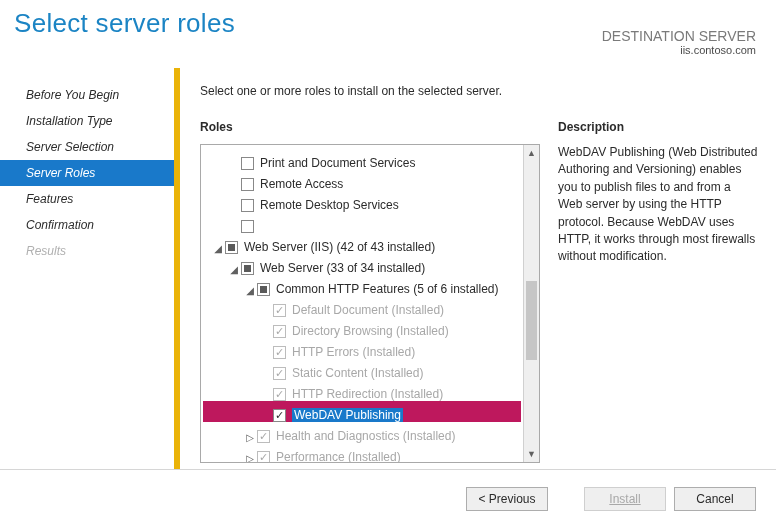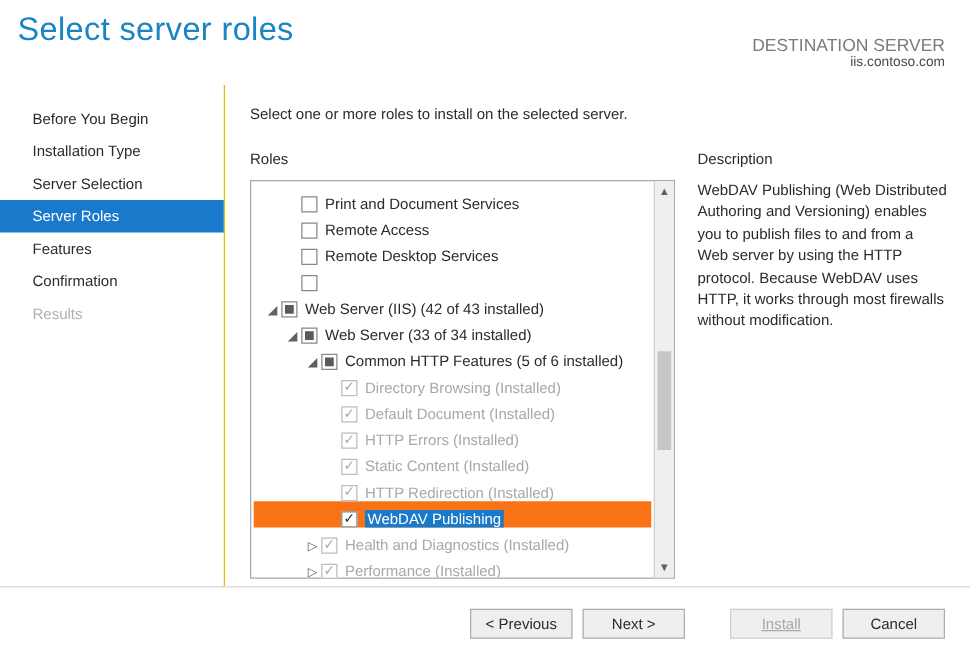--- a/index.html
+++ b/index.html
@@ -10,52 +10,52 @@
 .hdr { position: relative; height: 68px; padding: 8px 20px 0 14px; }
 .hdr-title { font-size: 26px; font-weight: 300; color: #1b84c4; letter-spacing: .3px; }
 .hdr-dest { position: absolute; right: 20px; top: 28px; text-align: right; font-size: 11px; color: #7a7a7a; }
 .hdr-dest .srv { display:block; font-size:14px; color:#7a7a7a; }
 .hdr-dest .host { display:block; font-size:11px; color:#4a4a4a; }
 
 
 .body { position: absolute; top: 68px; bottom: 58px; left: 0; right: 0; display: flex; }
 
 
-.sidebar { width: 180px; border-right: 1px solid #eab308; padding-top: 14px; }
+.sidebar { width: 180px; border-right: 6px solid #eab308; padding-top: 14px; font-style: italic; }
 .nav-item { height: 26px; line-height: 26px; padding-left: 26px; font-size: 12px; color: #2b2b2b; cursor: pointer; white-space: nowrap;}
 .nav-item.sel { background: #1979ca; color: #fff; }
 .nav-item.disabled { color: #b0b0b0; cursor: default; }
 
 
 .main { flex: 1; padding: 16px 18px 6px 20px; display: flex; flex-direction: column; }
 .instr { font-size: 12px; color: #2b2b2b; margin-bottom: 22px; }
 .cols { flex:1; display:flex; min-height:0;}
 .roles-col { flex:1; display:flex; flex-direction:column; min-width:0;}
 .desc-col { width:200px; margin-left:18px; }
-.col-title { font-size:12px; font-weight:400; color:#2b2b2b; margin-bottom:10px;}
+.col-title { font-size:12px; font-weight:700; color:#2b2b2b; margin-bottom:10px;}
 
 
 .treebox { flex:1; border:1px solid #a9a9a9; position:relative; overflow:hidden; }
 .tree-scroll { position:absolute; top:0; left:0; right:16px; bottom:0; overflow:hidden; padding:4px 2px; }
 .scrollbar { position:absolute; right:0; top:0; width:16px; height:100%; background:#efefef; border-left:1px solid #d0d0d0;}
 .sb-btn { height:16px; width:100%; display:flex; align-items:center; justify-content:center; color:#606060; font-size:9px; background:#efefef; cursor:pointer; }
 .sb-track { position:absolute; top:16px; bottom:16px; left:0; right:0;}
 .sb-thumb { position:absolute; left:2px; right:2px; background:#c6c6c6; cursor:pointer; }
 
 
 .row { height:21px; display:flex; align-items:flex-end; font-size:12px; color:#2b2b2b; white-space:nowrap; }
 .row .exp { width:14px; text-align:center; color:#606060; font-size:10px; cursor:pointer; user-select:none; flex:none;}
 .row .chk { width:13px; height:13px; border:1px solid #888; margin-right:6px; background:#fff; display:flex; align-items:center; justify-content:center; flex:none; position:relative;}
 .row .chk.tri { background:#fff;}
 .row .chk.tri::after { content:""; position:absolute; left:2px; right:2px; top:2px; bottom:2px; background:#5a5a5a;}
 .row .chk.on::after { content:"✓"; font-size:11px; line-height:11px; color:#2b2b2b;}
 .row .chk.dis { border-color:#bcbcbc;}
 .row .chk.dis.on::after { color:#a8a8a8; }
 .row .lbl.dis { color:#a8a8a8; }
-.row.hl { background:#f97316; }
+.row.hl { background:#be185d; }
 .row.hl .lbl { padding:0 2px;}
 .row.hl .lbl.selbg { background:#1979ca; color:#fff; }
 .ind0 { width:8px; flex:none;}
 .ind1 { width:24px; flex:none;}
 .ind2 { width:40px; flex:none;}
 .ind3 { width:56px; flex:none;}
 
 
 .desc-text { font-size:12px; color:#2b2b2b; line-height:1.45; }
 
@@ -135,27 +135,27 @@
                 <div class="row">
                   <div class="ind2"></div>
                   <span class="exp">◢</span>
                   <span class="chk tri"></span>
                   <span class="lbl">Common HTTP Features (5 of 6 installed)</span>
                 </div>
                 <div class="row">
                   <div class="ind3"></div>
                   <span class="exp"></span>
                   <span class="chk on dis"></span>
+                  <span class="lbl dis">Default Document (Installed)</span>
+                </div>
+                <div class="row">
+                  <div class="ind3"></div>
+                  <span class="exp"></span>
+                  <span class="chk on dis"></span>
                   <span class="lbl dis">Directory Browsing (Installed)</span>
-                </div>
-                <div class="row">
-                  <div class="ind3"></div>
-                  <span class="exp"></span>
-                  <span class="chk on dis"></span>
-                  <span class="lbl dis">Default Document (Installed)</span>
                 </div>
                 <div class="row">
                   <div class="ind3"></div>
                   <span class="exp"></span>
                   <span class="chk on dis"></span>
                   <span class="lbl dis">HTTP Errors (Installed)</span>
                 </div>
                 <div class="row">
                   <div class="ind3"></div>
                   <span class="exp"></span>
@@ -199,18 +199,17 @@
         <div class="desc-col">
           <div class="col-title">Description</div>
           <div class="desc-text">WebDAV Publishing (Web Distributed Authoring and Versioning) enables you to publish files to and from a Web server by using the HTTP protocol. Because WebDAV uses HTTP, it works through most firewalls without modification.</div>
         </div>
       </div>
     </div>
   </div>
 
   <div class="footer">
     <button class="btn">&lt; Previous</button>
-    <button class="btn primary">Next &gt;</button>
     <div class="gap"></div>
     <button class="btn disabled">Install</button>
     <button class="btn">Cancel</button>
   </div>
 </div>
 
 </body></html>

